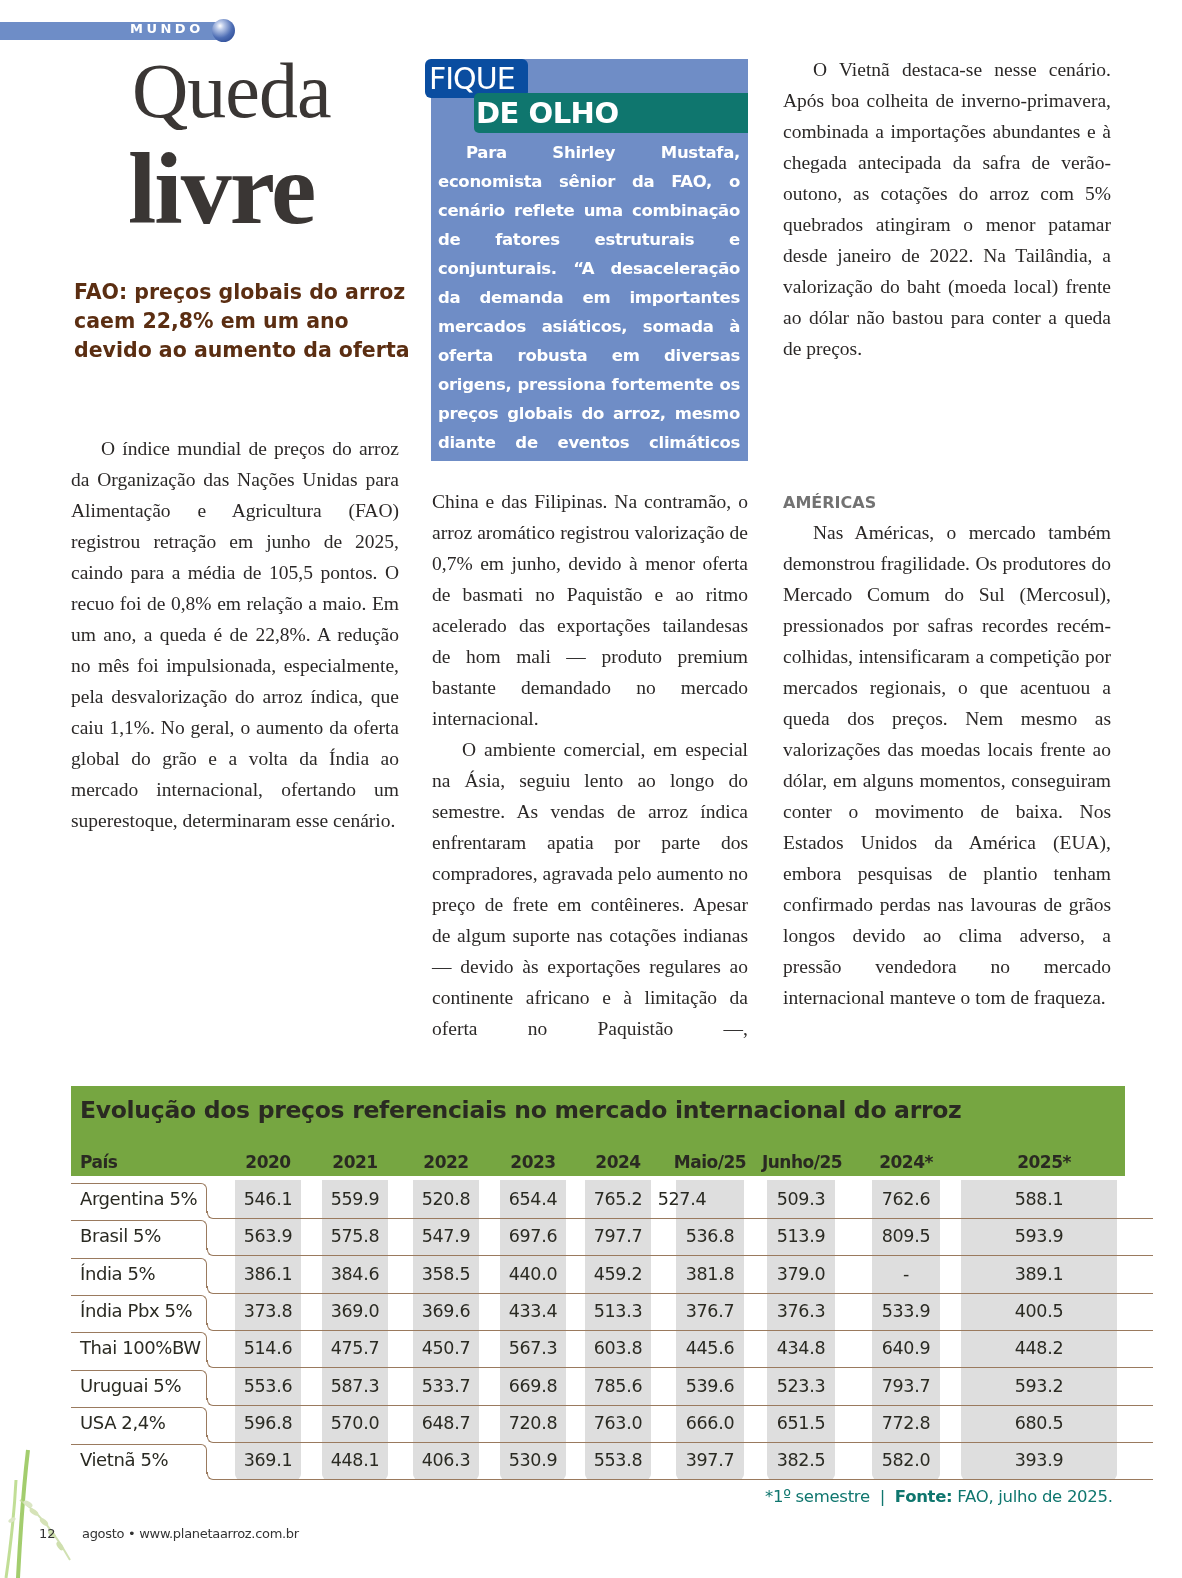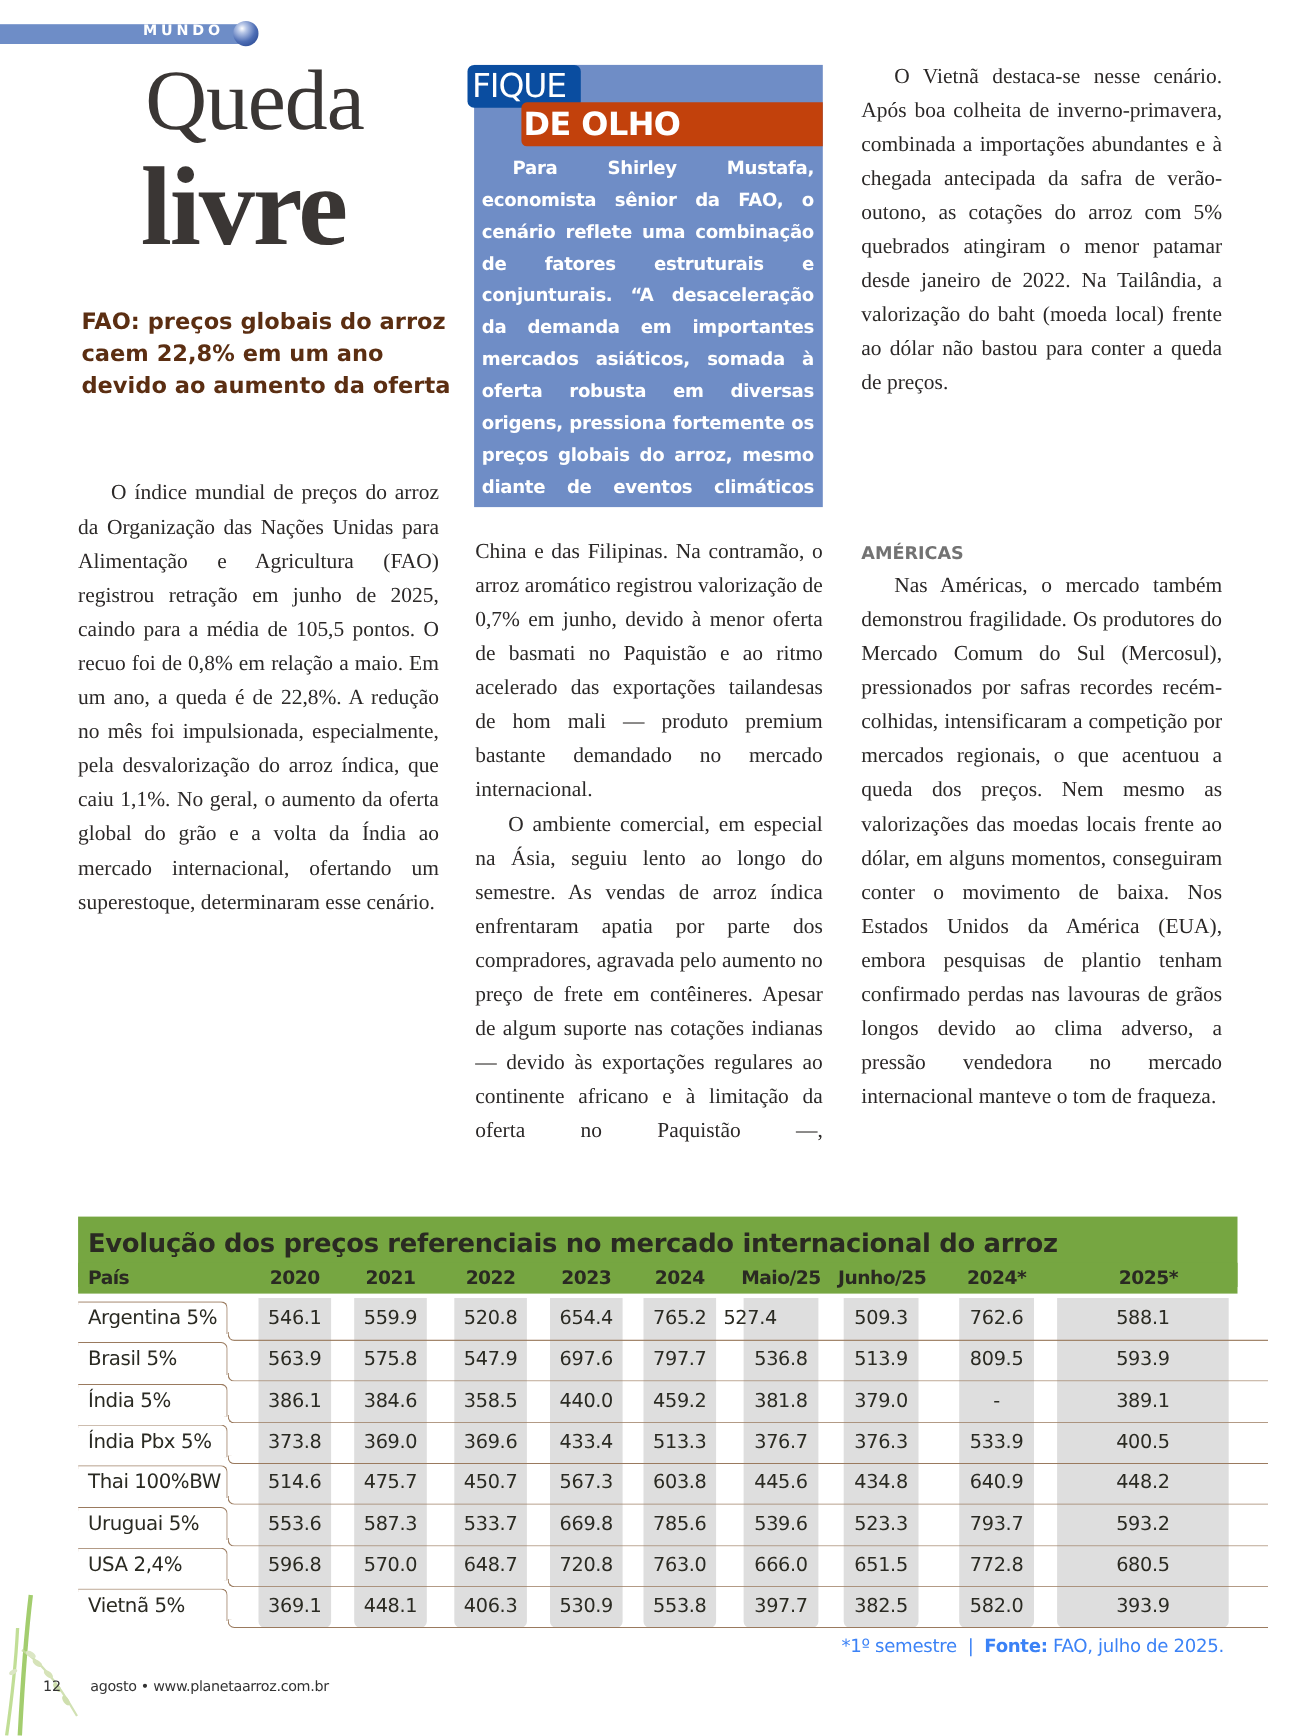--- a/index.html
+++ b/index.html
@@ -23,33 +23,33 @@
   .col p.noindent { text-indent: 0; }
   .col-1 { left: 71px; top: 393px; width: 328px; margin-top: 40px; }
   .col-2 { left: 432px; top: 486px; width: 316px; }
   .col-3a { left: 783px; top: 54px; width: 328px; }
   .col-3b { left: 783px; top: 517px; width: 328px; }
   .section-heading { position: absolute; left: 783px; top: 493px; font-family: "DejaVu Sans", sans-serif; font-weight: bold; font-size: 16px; color: #737373; }
 
   
   .sidebar { position: absolute; left: 431px; top: 59px; width: 317px; height: 402px; background: #6f8dc6; }
   .fique { position: absolute; left: 425px; top: 59px; width: 103px; height: 39px; background: #0a4da0; border-radius: 6px 6px 6px 6px; font-family: "DejaVu Sans", sans-serif; font-size: 30px; color: #ffffff; line-height: 39px; padding-left: 4px; letter-spacing: -1px; }
-  .deolho { position: absolute; left: 474px; top: 93px; width: 274px; height: 40px; background: #c2410c; border-radius: 5px 0 0 5px; font-family: "DejaVu Sans", sans-serif; font-weight: bold; font-size: 29px; color: #ffffff; line-height: 40px; padding-left: 2px; letter-spacing: -0.5px; }
+  .deolho { position: absolute; left: 474px; top: 93px; width: 274px; height: 40px; background: #0f766e; border-radius: 5px 0 0 5px; font-family: "DejaVu Sans", sans-serif; font-weight: bold; font-size: 29px; color: #ffffff; line-height: 40px; padding-left: 2px; letter-spacing: -0.5px; }
   .sidebar-text { position: absolute; left: 438px; top: 138px; width: 302px; font-family: "DejaVu Sans", sans-serif; font-weight: bold; font-size: 16.5px; line-height: 29px; color: #ffffff; text-align: justify; text-indent: 28px; letter-spacing: -0.3px; }
 
   
-  .table-title { position: absolute; left: 71px; top: 1086px; width: 1054px; height: 64px; background: #76a641; font-family: "DejaVu Sans", sans-serif; font-weight: bold; font-size: 23.5px; color: #2a2a22; line-height: 48px; padding-left: 9px; letter-spacing: -0.3px; margin-top: 20px; }
+  .table-title { position: absolute; left: 71px; top: 1086px; width: 1054px; height: 64px; background: #76a641; font-family: "DejaVu Sans", sans-serif; font-weight: bold; font-size: 23.5px; color: #2a2a22; line-height: 48px; padding-left: 9px; letter-spacing: -0.3px; }
   .table-head { position: absolute; left: 71px; top: 1148px; width: 1054px; height: 28px; background: #76a641; }
   .th { position: absolute; top: 1148px; height: 28px; line-height: 28px; font-family: "DejaVu Sans", sans-serif; font-weight: bold; font-size: 17px; color: #2a2a22; text-align: center; letter-spacing: -0.5px; }
   .col-shade { position: absolute; top: 1180px; height: 300px; background: #dedede; border-radius: 0 0 6px 6px; }
   .row-label { position: absolute; left: 71px; width: 136px; height: 30px; font-family: "DejaVu Sans", sans-serif; font-size: 18px; color: #2a2a22; line-height: 30px; padding-left: 9px; border-top: 1.5px solid #9a7a5e; border-right: 1.5px solid #9a7a5e; border-radius: 0 6px 0 0; letter-spacing: -0.4px; white-space: nowrap; }
   .row-line { position: absolute; left: 207px; height: 8px; border-left: 1.5px solid #9a7a5e; border-bottom: 1.5px solid #9a7a5e; border-radius: 0 0 0 6px; width: 946px; }
   .td { position: absolute; height: 30px; line-height: 30px; font-family: "DejaVu Sans", sans-serif; font-size: 17.5px; color: #2a2a22; text-align: center; letter-spacing: -0.3px; }
 
-  .table-note { position: absolute; left: 765px; top: 1487px; font-family: "DejaVu Sans", sans-serif; font-size: 16.5px; color: #3b82f6; letter-spacing: -0.3px; }
+  .table-note { position: absolute; left: 765px; top: 1487px; font-family: "DejaVu Sans", sans-serif; font-size: 16.5px; color: #0f766e; letter-spacing: -0.3px; }
   .table-note b { font-weight: bold; }
 
   
   .page-number { position: absolute; left: 39px; top: 1526px; font-family: "DejaVu Sans", sans-serif; font-size: 13px; color: #333; }
   .footer-text { position: absolute; left: 82px; top: 1526px; font-family: "DejaVu Sans", sans-serif; font-size: 13px; color: #333; letter-spacing: -0.3px; }
   .plant { position: absolute; left: 0; top: 1440px; width: 90px; height: 138px; }
 </style>
 </head>
 <body>
 

